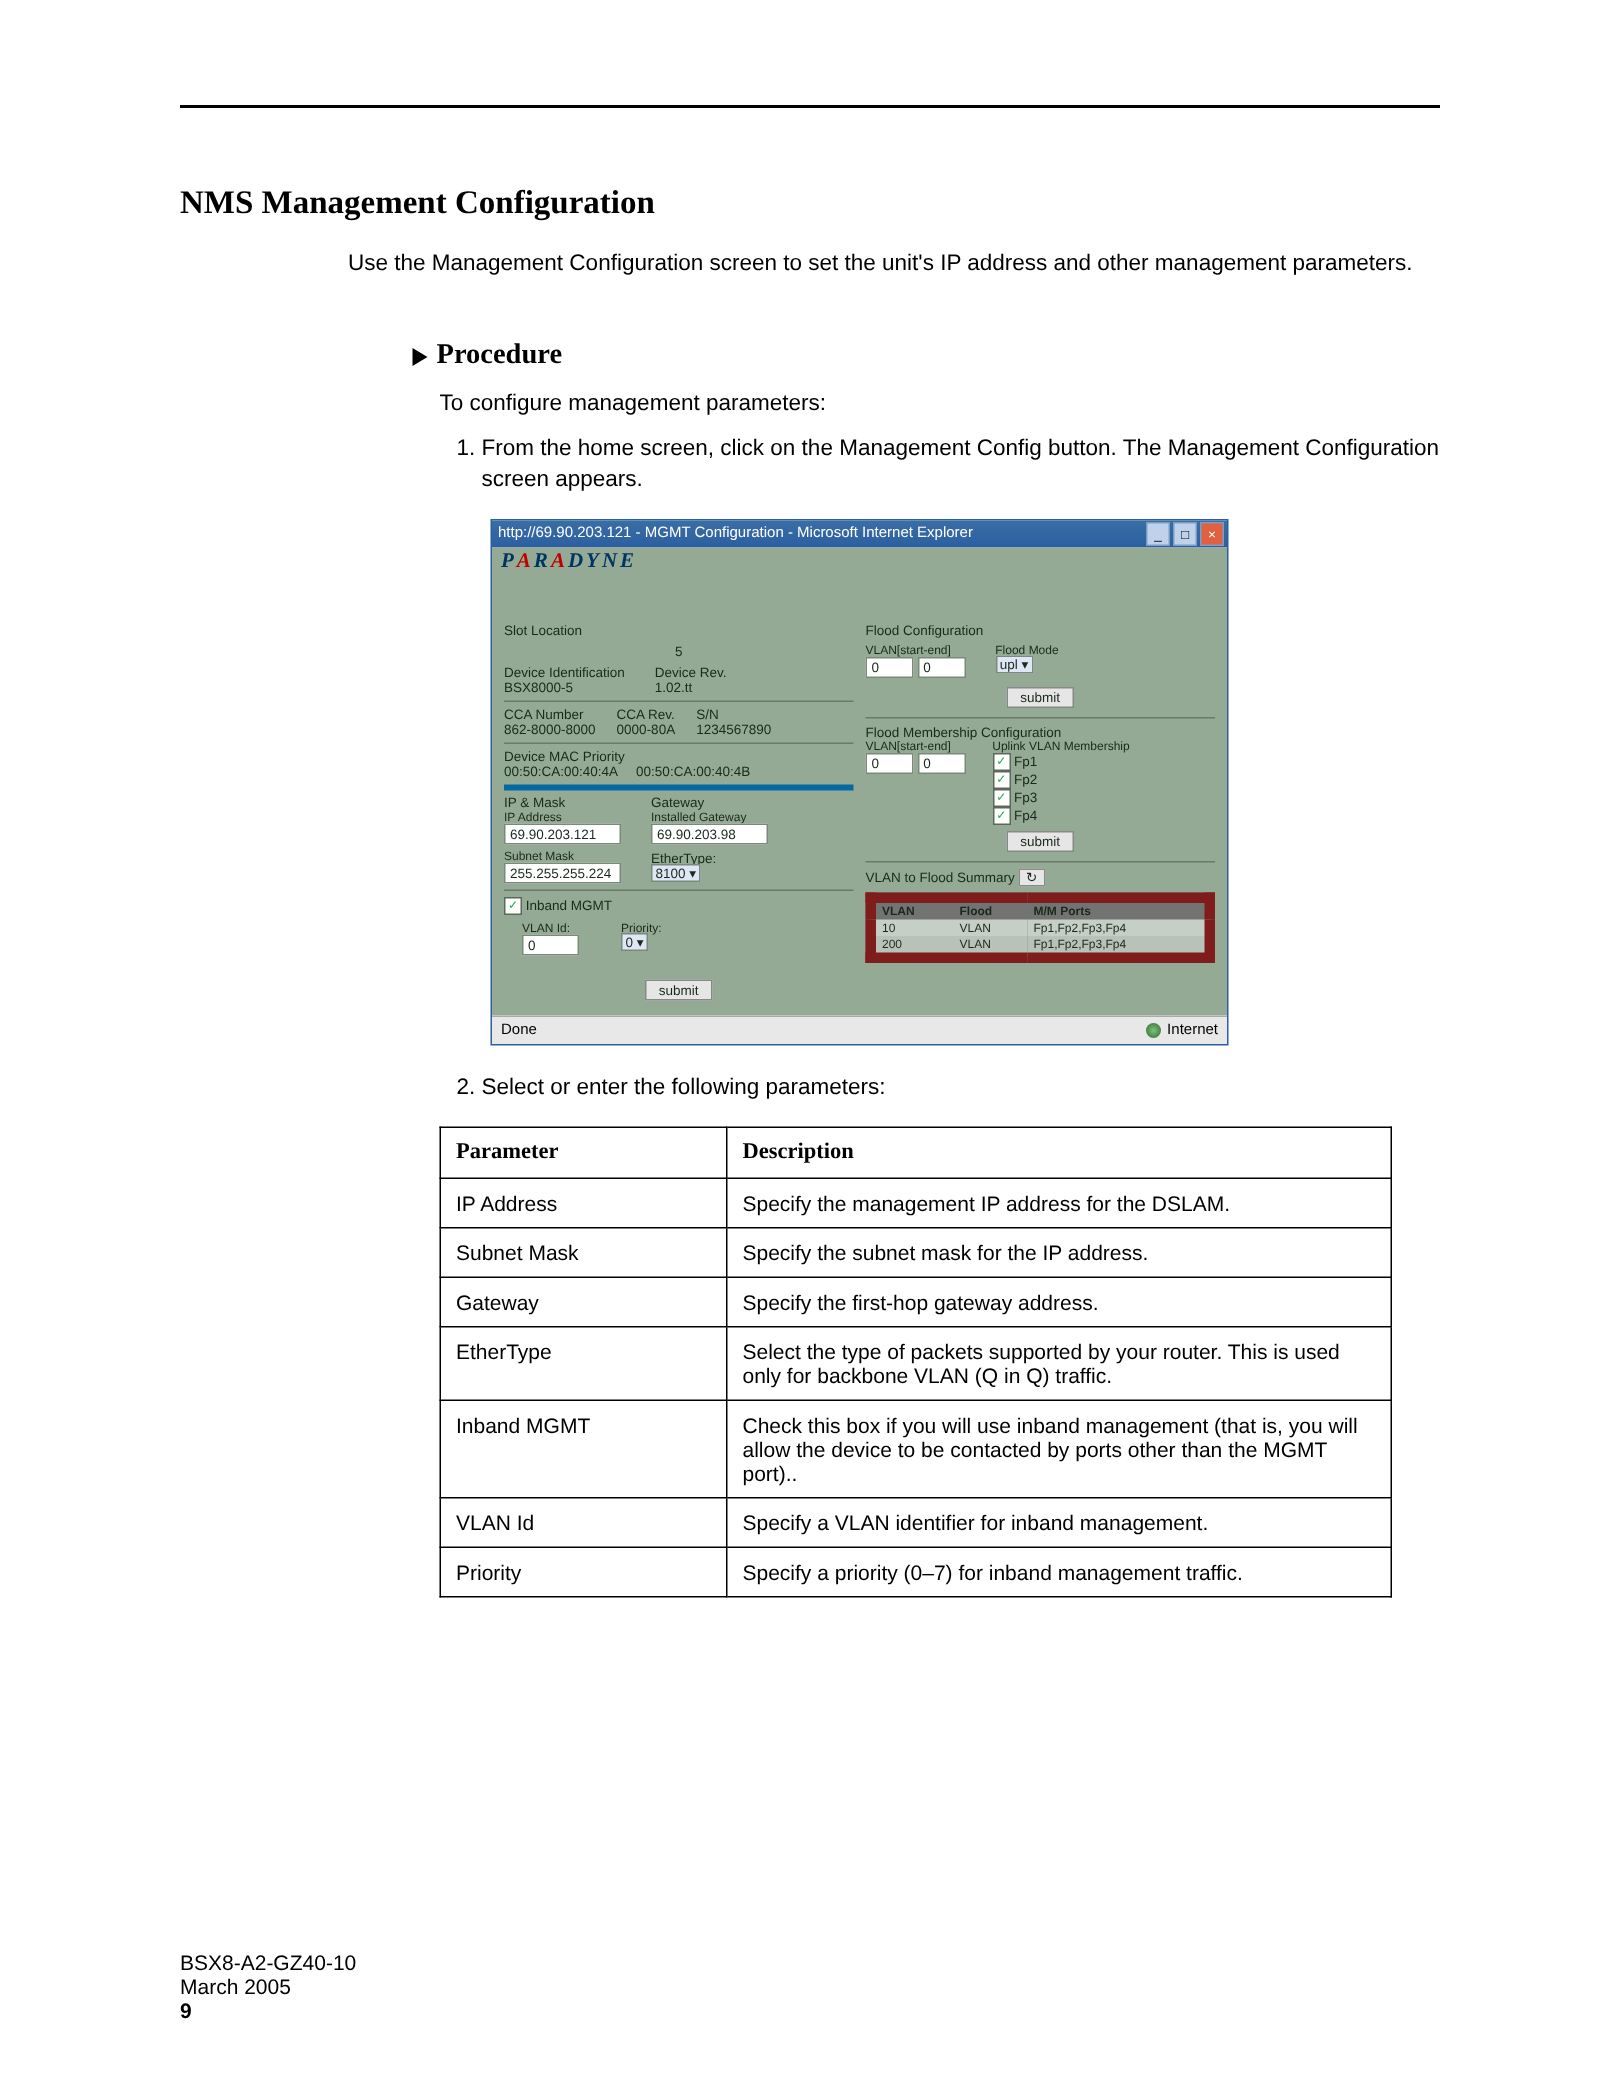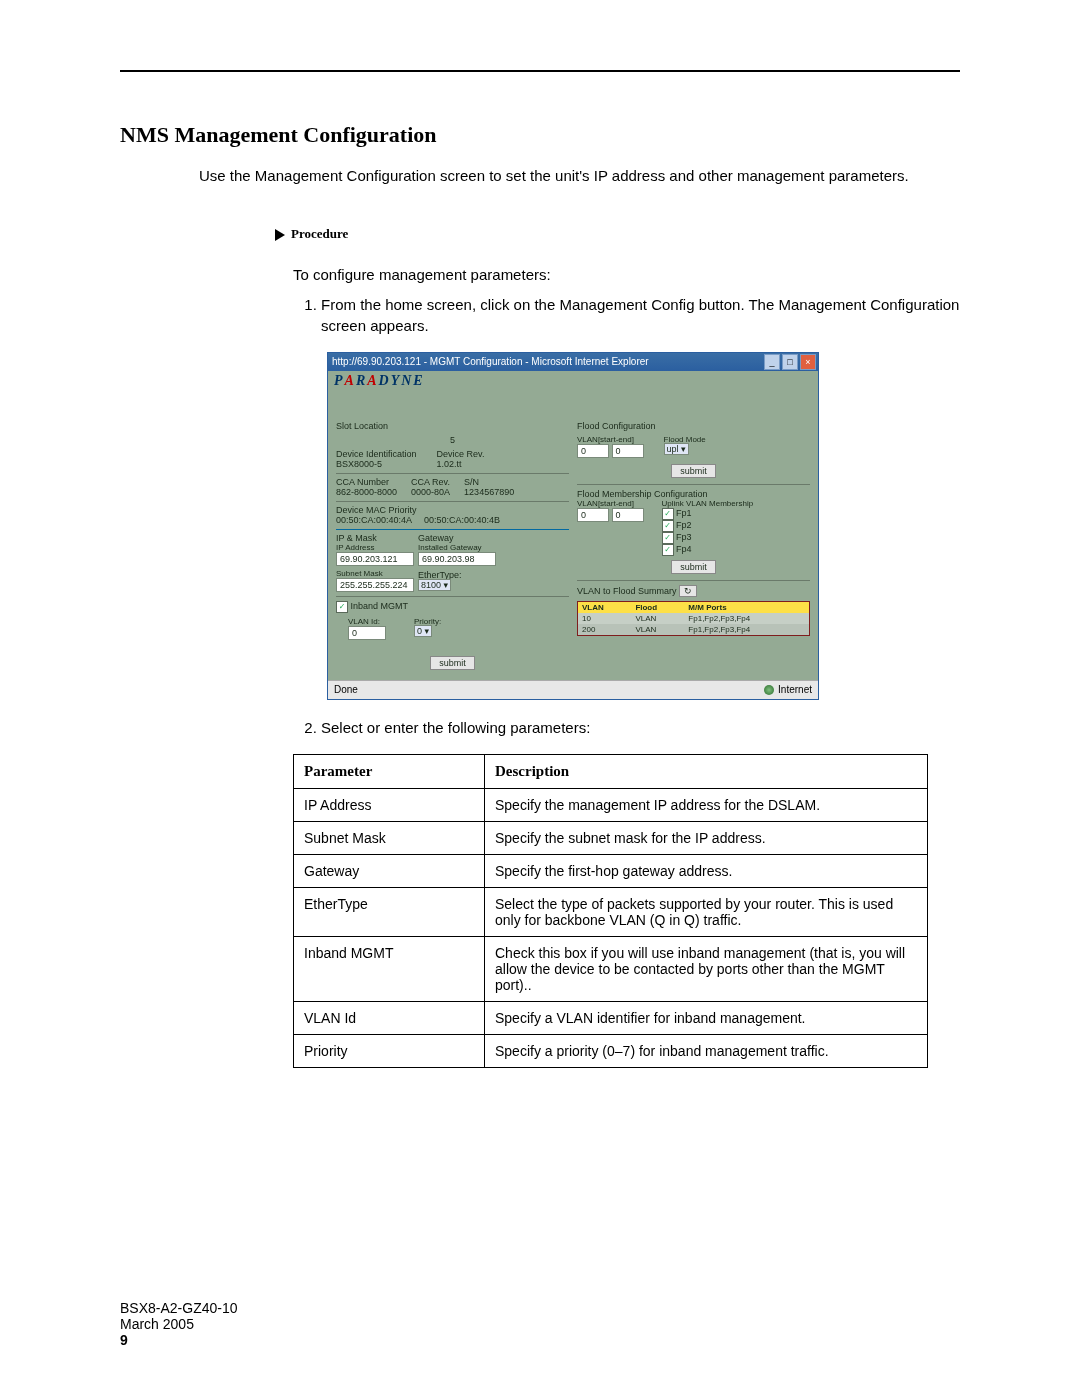--- a/index.html
+++ b/index.html
@@ -22,31 +22,31 @@
     border-top: 2px solid #000;
     margin-bottom: 50px;
   }
   h2.section-title {
     font-family: "Times New Roman", serif;
     font-weight: bold;
     font-size: 22px;
     margin: 0 0 18px 0;
   }
   .intro {
-    margin-left: 79px;
+    margin-left: 112px;
     font-size: 15px;
     line-height: 1.35;
     margin-bottom: 40px;
   }
   .procedure-heading {
     margin-left: 155px;
     font-family: "Times New Roman", serif;
     font-weight: bold;
-    font-size: 13px;
-    margin-bottom: 24px;
+    font-size: 19px;
+    margin-bottom: 12px;
   }
   .procedure-heading .tri {
     display: inline-block;
     width: 0; height: 0;
     border-top: 6px solid transparent;
     border-bottom: 6px solid transparent;
     border-left: 10px solid #000;
     margin-right: 6px;
     vertical-align: middle;
   }
@@ -131,22 +131,22 @@
   .mgmt-sub {
     color: #1a2a1a; font-size: 8px;
   }
   .btn {
     background: #e6e6e6; border: 1px solid #888;
     font-size: 9px; padding: 1px 8px;
     display: inline-block;
   }
   .cb { width: 10px; height: 10px; border: 1px solid #5a6a5a; background: #fff; display: inline-block; vertical-align: middle; text-align:center; font-size:8px; line-height:9px; color:#2a5; }
   .flood-tbl {
-    width: 100%; border: 1px solid #7f1d1d; font-size: 8px;
-    border-collapse: collapse; background: #fde047; margin-top: 4px;
+    width: 100%; border: 7px solid #7f1d1d; font-size: 8px;
+    border-collapse: collapse; background: #737373; margin-top: 4px;
   }
   .flood-tbl th, .flood-tbl td { padding: 1px 4px; text-align: left; }
   .flood-tbl tbody tr:nth-child(odd) { background: #c6cfc6; }
   .flood-tbl tbody tr:nth-child(even) { background: #b8c2b8; }
   .ie-status {
     height: 18px; background: #e8e8e8; border-top: 1px solid #aaa;
     display: flex; align-items: center; justify-content: space-between;
     padding: 0 6px; font-size: 10px;
   }
   .net-ico {
@@ -249,21 +249,21 @@
                   <div>1234567890</div>
                 </div>
               </div>
               <div class="mgmt-row" style="border-top:1px solid #6a7a6a; padding-top:3px; margin-top:3px">
                 <div class="mgmt-label">Device MAC Priority</div>
                 <div style="display:flex; gap:12px">
                   <span>00:50:CA:00:40:4A</span>
                   <span>00:50:CA:00:40:4B</span>
                 </div>
               </div>
-              <div class="mgmt-row" style="border-top:1px solid #0369a1; padding-top:3px; margin-top:3px; display:flex; gap:4px">
+              <div class="mgmt-row" style="border-top:4px solid #0369a1; padding-top:3px; margin-top:3px; display:flex; gap:20px">
                 <div>
                   <div class="mgmt-label">IP &amp; Mask</div>
                   <div class="mgmt-sub">IP Address</div>
                   <span class="mgmt-input-sm" style="width:70px">69.90.203.121</span>
                   <div class="mgmt-sub" style="margin-top:3px">Subnet Mask</div>
                   <span class="mgmt-input-sm" style="width:70px">255.255.255.224</span>
                 </div>
                 <div>
                   <div class="mgmt-label">Gateway</div>
                   <div class="mgmt-sub">Installed Gateway</div>

